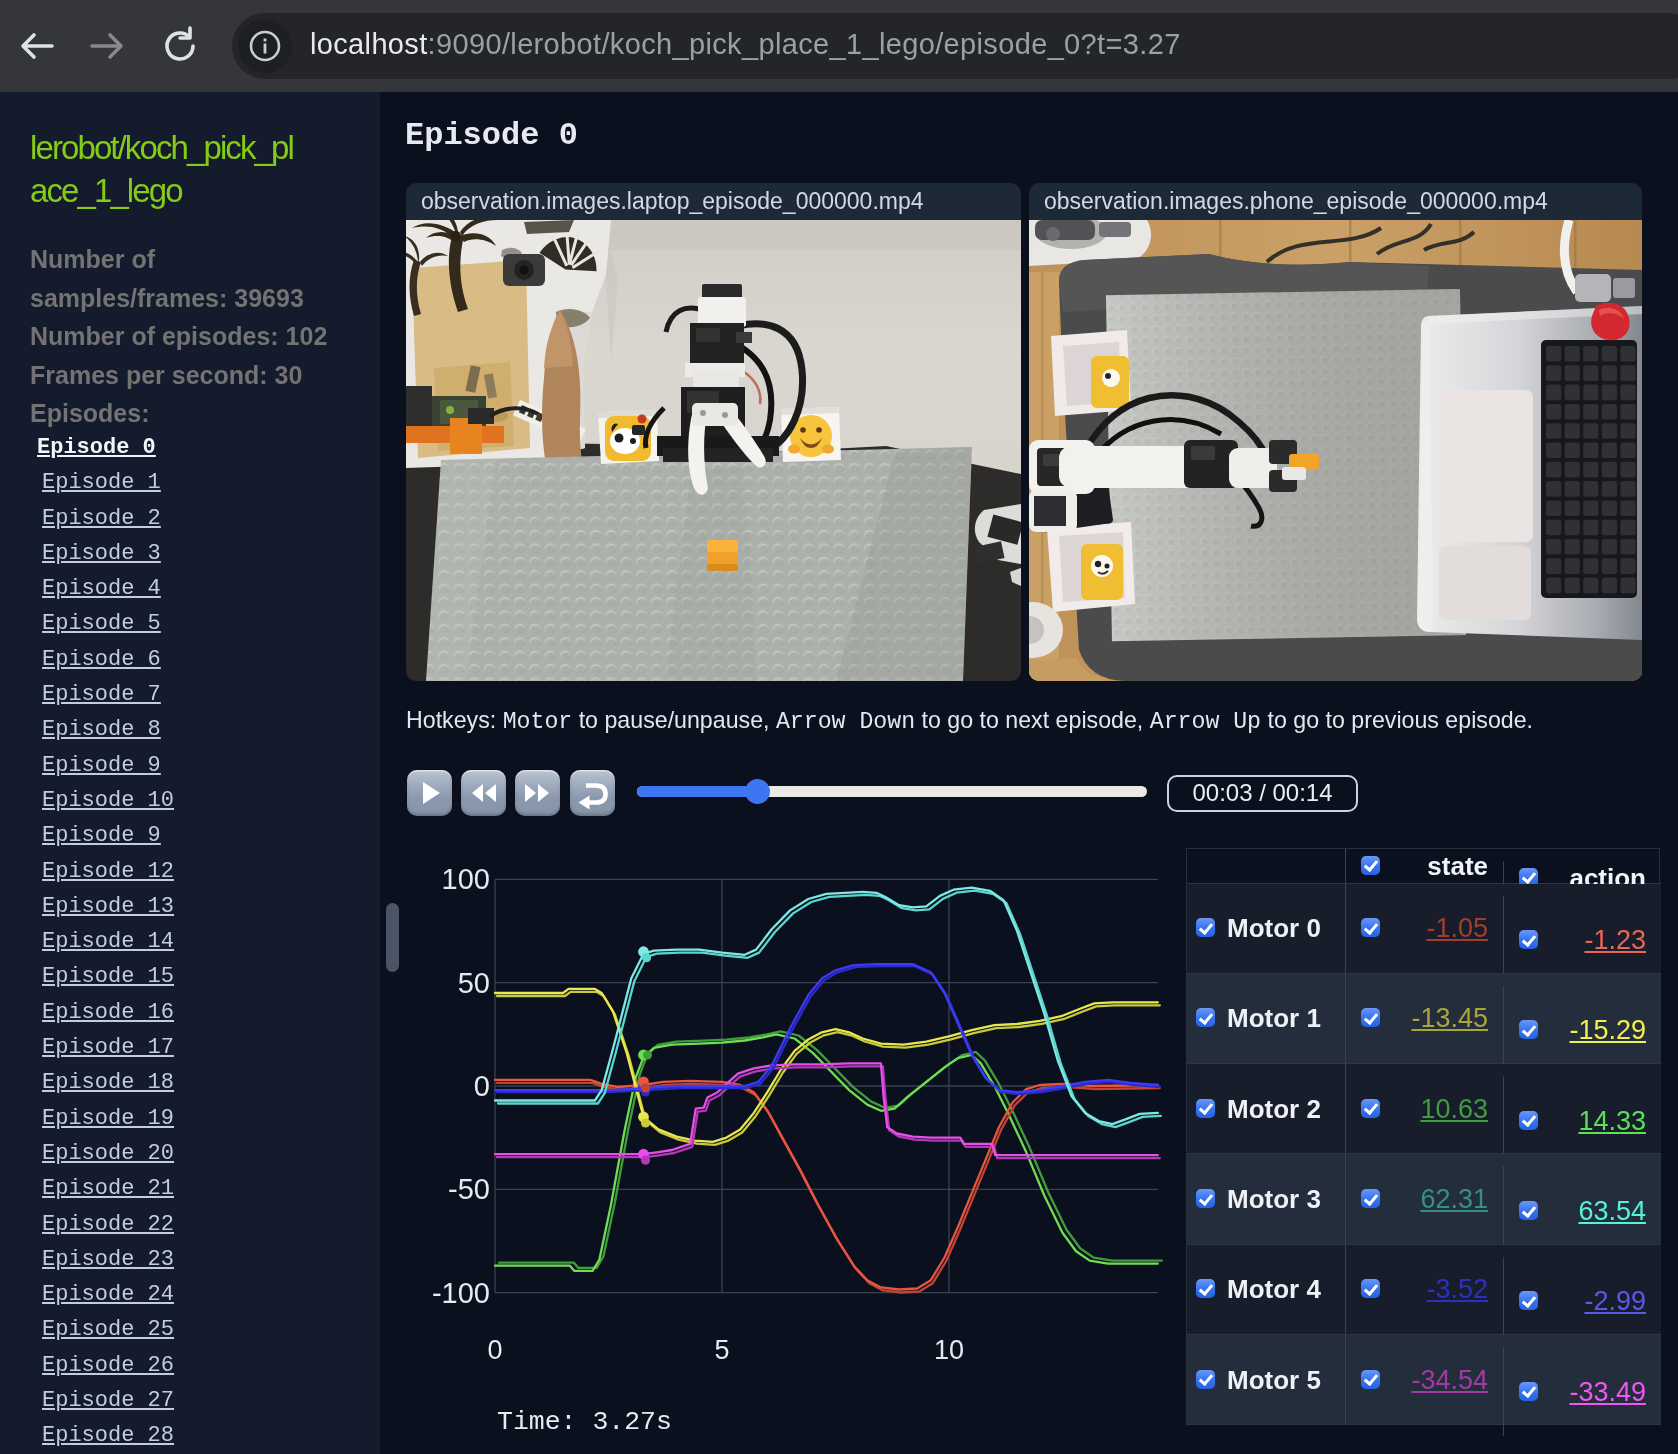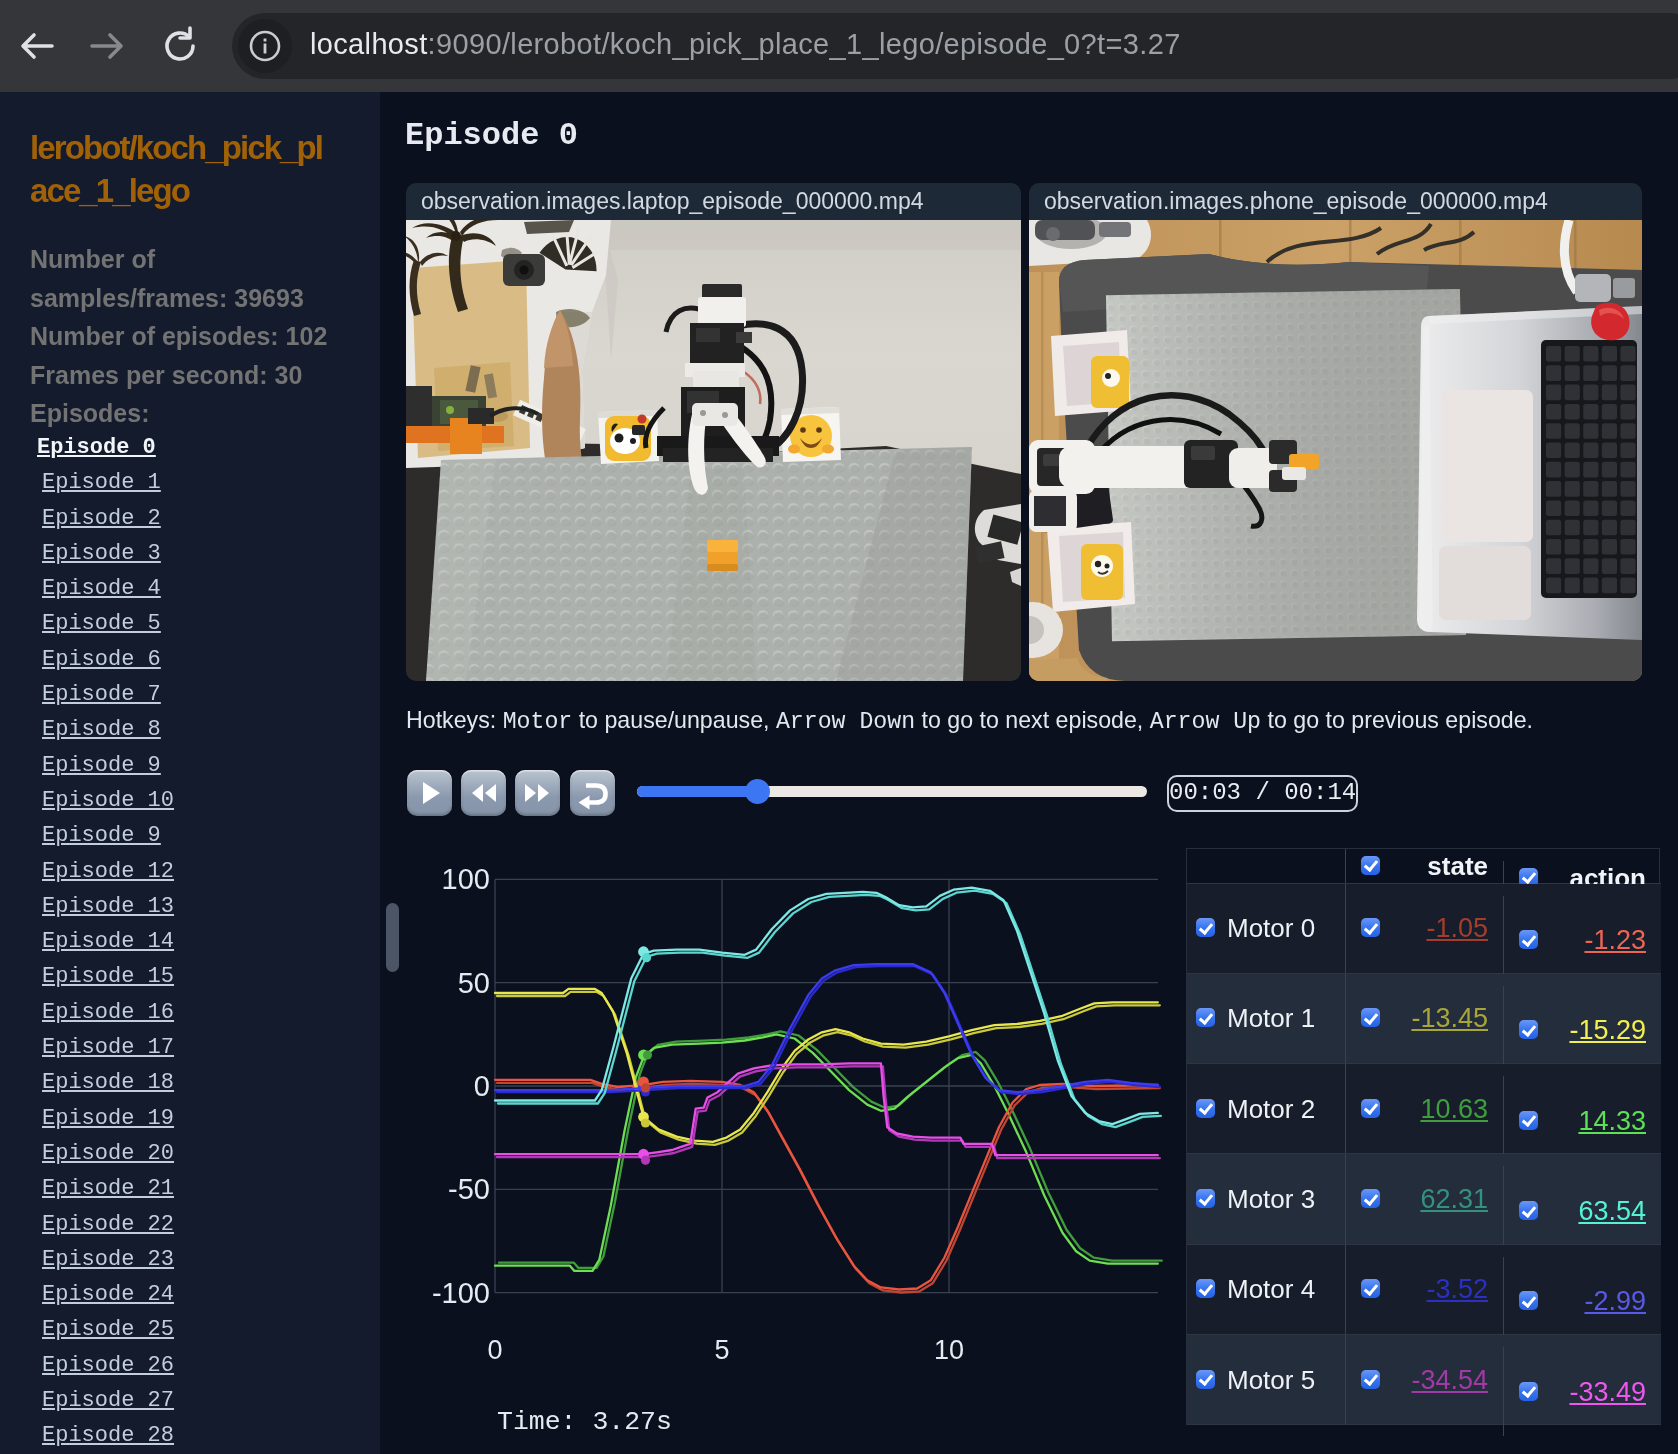--- a/index.html
+++ b/index.html
@@ -7,21 +7,21 @@
   body { background:#0b101e; font-family:"Liberation Sans",sans-serif; position:relative; }
   .abs { position:absolute; }
   
   .chrome { position:absolute; left:0; top:0; width:1678px; height:92px; background:#35363a; }
   .urlpill { position:absolute; left:232px; top:13px; width:1470px; height:66px; border-radius:33px; background:#232529; }
   .infocirc { position:absolute; left:238px; top:19px; width:54px; height:54px; border-radius:50%; background:#1d1f22; }
   .urltext { position:absolute; left:310px; top:28px; font-size:29px; letter-spacing:0.35px; color:#9aa0a6; white-space:nowrap; }
   .urltext b { color:#e8eaed; font-weight:normal; }
   
   .sidebar { position:absolute; left:0; top:92px; width:380px; height:1362px; background:#141b2c; }
-  .sbtitle { position:absolute; left:30px; top:126px; width:345px; font-size:33px; font-weight:bold; color:#a16207; line-height:43px; letter-spacing:-1.9px; }
+  .sbtitle { position:absolute; left:30px; top:126px; width:345px; font-size:33px; font-weight:normal; color:#84cc16; line-height:43px; letter-spacing:-1.9px; }
   .sbstats { position:absolute; left:30px; top:240px; width:340px; font-size:25px; color:#737373; line-height:38.6px;font-weight:bold; }
   .eplist { position:absolute; left:42px; top:430px; font-family:"Liberation Mono",monospace; font-size:22px; color:#c3cedd; }
   .eplist div { height:35.3px; line-height:35.3px; }
   .eplist a { color:#c3cedd; text-decoration:underline; }
   .eplist .cur { position:relative; left:-5px; font-weight:bold; }
   .eplist .cur a { color:#f2f5f9; }
   .scrollthumb { position:absolute; left:386px; top:903px; width:13px; height:69px; border-radius:7px; background:#4c5566; }
   
   .h1 { position:absolute; left:405px; top:117px; font-family:"Liberation Mono",monospace; font-size:32px; font-weight:bold; color:#e7ebf1; }
   .vid { position:absolute; top:183px; border-radius:10px; overflow:hidden; }
@@ -32,37 +32,37 @@
   .hotkeys .mono { font-family:"Liberation Mono",monospace; }
   
   .cbtn { position:absolute; top:770px; width:45px; height:46px; border-radius:10px;
           background:linear-gradient(180deg,#b9c3d0 0%,#a2aebf 30%,#8b99ae 60%,#8594a8 100%);
           box-shadow:inset 0 1.5px 1px rgba(255,255,255,.55), inset 0 -2px 3px rgba(0,0,0,.22), 0 0 0 1px rgba(10,14,26,.6); }
   .cbtn svg { position:absolute; left:0; top:0; }
   .track { position:absolute; left:637px; top:786px; width:510px; height:11px; border-radius:6px; background:#ece9e4; }
   .trackfill { position:absolute; left:0; top:0; width:121px; height:11px; border-radius:6px; background:#3d76f2; }
   .thumb { position:absolute; left:745px; top:779px; width:25px; height:25px; border-radius:50%; background:#3d76f2; }
   .timebox { position:absolute; left:1167px; top:775px; width:191px; height:37px; border:2px solid #ccd3dd; border-radius:10px;
-             font-family:Liberation Mono, monospace; font-size:24px; color:#e9edf2; text-align:center; line-height:32px; white-space:nowrap; }
+             font-family:Liberation Sans, sans-serif; font-size:24px; color:#e9edf2; text-align:center; line-height:32px; white-space:nowrap; }
   
   .mtable { position:absolute; left:1186px; top:848px; width:474px; border:1px solid #272e3c; border-bottom:none; }
   .trow { position:relative; width:474px; border-bottom:1px solid #2e3644; }
   .thead { height:34.5px; }
   .tdata { height:90.33px; }
   .bg-a { background:#171d2a; }
   .bg-b { background:#242d3c; }
   .cell { position:absolute; top:0; height:100%;text-align:right; }
   .c0 { left:0; width:158px; }
   .c1 { left:158px; width:158px; border-left:1px solid #3a4250; }
   .c2 { left:316px; width:158px; border-left:1px solid #3a4250;margin-top:12px; }
   .cbx { position:absolute; width:19px; height:19px; border-radius:5px; top:50%; margin-top:-10px;
          background:linear-gradient(180deg,#6b97f7 0%,#3472ef 55%,#2563e6 100%); }
   .cbx:after { content:""; position:absolute; left:6px; top:2.5px; width:5px; height:10px;
                border:solid #fff; border-width:0 3px 3px 0; transform:rotate(40deg); }
-  .mlabel { position:absolute; left:40px; top:50%; margin-top:-15px; font-size:26px; font-weight:normal; color:#eef1f5; }
+  .mlabel { position:absolute; left:40px; top:50%; margin-top:-15px; font-size:26px; font-weight:bold; color:#eef1f5; }
   .val { position:absolute; right:15px; top:50%; margin-top:-15px; font-size:27px;text-decoration:underline; }
   .hlabel { position:absolute; right:15px; top:50%; margin-top:-15px; font-size:26px; font-weight:bold; color:#f0f3f7; }
 </style>
 </head>
 <body>
 
   <div class="chrome">
     <div class="urlpill"></div>
     <div class="infocirc"></div>
     <svg class="abs" style="left:18px;top:28px" width="38" height="36" viewBox="0 0 38 36">

